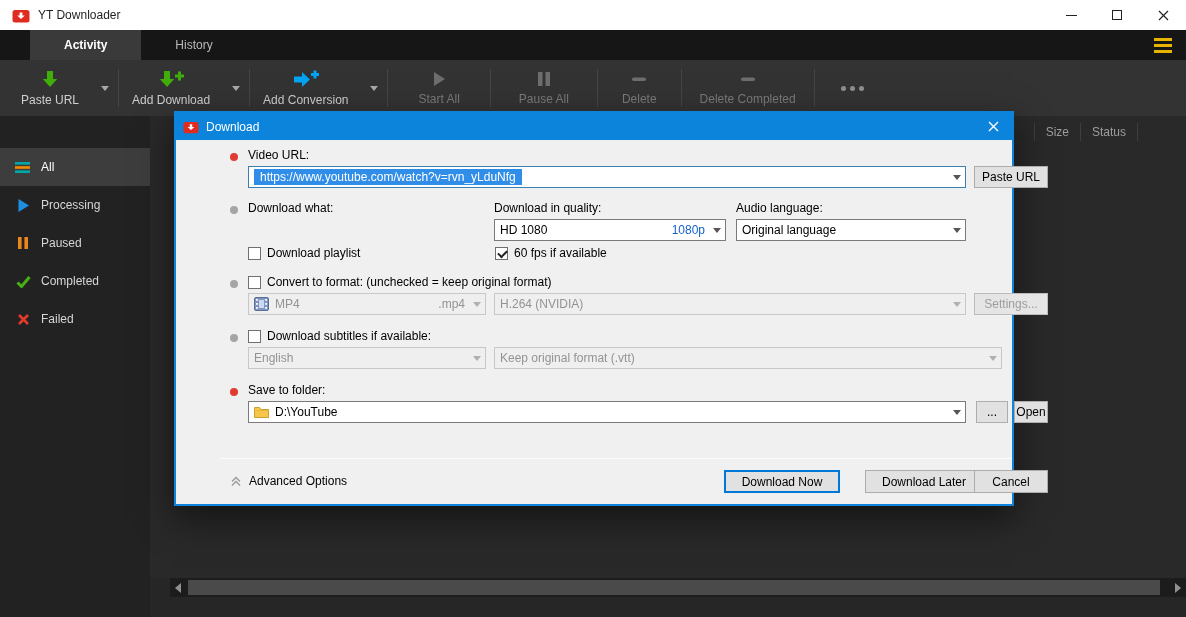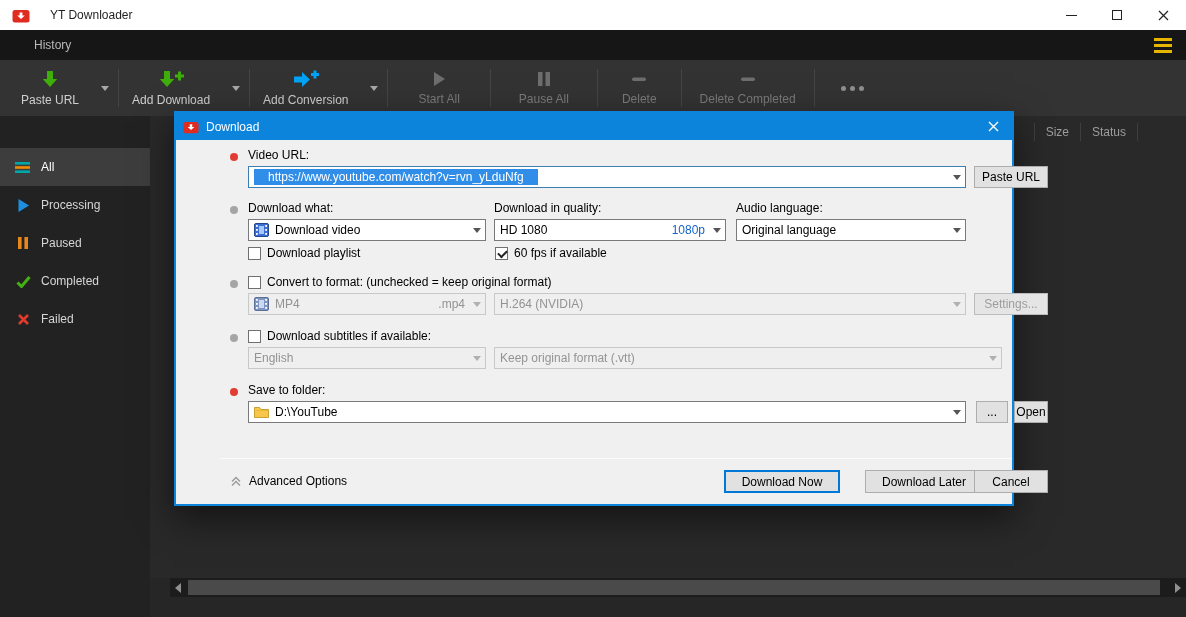--- a/index.html
+++ b/index.html
@@ -3,21 +3,21 @@
 <meta charset="utf-8">
 <style>
   * { margin:0; padding:0; box-sizing:border-box; }
   html,body { width:1186px; height:617px; }
   body { font-family:"Liberation Sans","DejaVu Sans",sans-serif; font-size:12px; background:#262626; overflow:hidden; }
   .app { position:relative; width:1186px; height:617px; background:#262626; overflow:hidden; }
 
   
   .titlebar { position:absolute; left:0; top:0; width:100%; height:30px; background:#ffffff; display:flex; align-items:center; }
   .app-icon { margin-left:12px; display:flex; }
-  .window-title { margin-left:20px; color:#1f1f1f; }
+  .window-title { margin-left:8px; color:#1f1f1f; }
   .win-controls { margin-left:auto; display:flex; height:100%; }
   .win-btn { width:46px; height:100%; display:flex; align-items:center; justify-content:center; }
   .glyph-min { width:11px; height:1px; background:#222; display:block; }
   .glyph-max { width:10px; height:10px; border:1px solid #222; display:block; }
 
   
   .tabbar { position:absolute; left:0; top:30px; width:100%; height:30px; background:#161616; display:flex; align-items:stretch; }
   .tab { padding:0 34px; display:flex; align-items:center; color:#b9b9b9; }
   .tab.active { background:#3a3a3a; color:#ffffff; font-weight:bold; margin-left:30px; }
   .hamburger { margin-left:auto; margin-right:14px; align-self:center; display:flex; flex-direction:column; gap:3px; }
@@ -74,21 +74,21 @@
   .combo.disabled .tri-down { border-top-color:#b0b0b0; }
   .combo .ico { display:flex; flex:none; }
   .tag { color:#1464c8; margin-right:3px; }
   .tag.muted { color:#939393; }
   .btn { display:flex; align-items:center; justify-content:center; background:#e1e1e1; border:1px solid #adadad; color:#000; white-space:nowrap; }
   .btn.default { border:1px solid #0078d7; box-shadow:inset 0 0 0 1px #0078d7; }
   .btn.disabled { color:#9d9d9d; background:#e5e5e5; border-color:#bcbcbc; }
   .cb { width:13px; height:13px; background:#fff; border:1px solid #707070; position:relative; flex:none; display:block; }
   .cb.checked:after { content:""; position:absolute; left:2px; top:2px; width:7px; height:4px; border-left:2px solid #222; border-bottom:2px solid #222; transform:rotate(-45deg); }
   .cb-row { display:flex; align-items:center; gap:6px; color:#000; white-space:nowrap; height:14px; }
-  .sel { background:#308de8; color:#fff; padding:1px 14px; }
+  .sel { background:#308de8; color:#fff; padding:1px 6px; }
   .divider { background:#d8d8d8; border-bottom:1px solid #fbfbfb; }
   .adv { display:flex; align-items:center; gap:7px; color:#000; }
 </style>
 </head>
 <body>
 
 <div class="app">
 
   <div class="titlebar">
     <span class="app-icon">
@@ -107,20 +107,23 @@
         </div>
       <div class="win-btn">
         <svg width="11" height="11" viewBox="0 0 11 11">
             <path d="M1 1l9 9M10 1l-9 9" stroke="#222" stroke-width="1.2"></path>
           </svg>
       </div>
     </div>
   </div>
 
   <div class="tabbar">
+    <div class="tab active">
+        <span>Activity</span>
+      </div>
     <div class="tab">
         <span>History</span>
       </div>
     <div class="hamburger">
         <span></span>
         <span></span>
         <span></span>
       </div>
   </div>
 
@@ -291,39 +294,20 @@
             <span class="tri-down"></span>
           </span>
       </div>
       <div class="abs btn" style="left:754px; top:26px; width:74px; height:22px;">Paste URL</div>
 
       <span class="abs dot gray" style="left:10px; top:66px;"></span>
       <span class="abs lbl" style="left:28px; top:61px;">Download what:</span>
       <span class="abs lbl" style="left:274px; top:61px;">Download in quality:</span>
       <span class="abs lbl" style="left:516px; top:61px;">Audio language:</span>
 
-      <div class="abs combo" style="left:28px; top:79px; width:238px; height:22px;">
-        <span class="ico">
-          <svg width="15" height="14" viewBox="0 0 15 14">
-              <rect x="0.5" y="0.5" width="14" height="13" rx="1.5" fill="#3a6fd8" stroke="#24458c"></rect>
-              <rect x="2" y="2" width="1.8" height="1.8" fill="#fff"></rect>
-              <rect x="2" y="6" width="1.8" height="1.8" fill="#fff"></rect>
-              <rect x="2" y="10" width="1.8" height="1.8" fill="#fff"></rect>
-              <rect x="11.2" y="2" width="1.8" height="1.8" fill="#fff"></rect>
-              <rect x="11.2" y="6" width="1.8" height="1.8" fill="#fff"></rect>
-              <rect x="11.2" y="10" width="1.8" height="1.8" fill="#fff"></rect>
-              <rect x="5" y="3" width="5" height="8" fill="#aac8f5"></rect>
-            </svg>
-        </span>
-        <span style="margin-left:6px;">Download video</span>
-        <span class="sp"></span>
-        <span class="arr">
-            <span class="tri-down"></span>
-          </span>
-      </div>
       <div class="abs combo" style="left:274px; top:79px; width:232px; height:22px;">
         <span>HD 1080</span>
         <span class="sp"></span>
         <span class="tag">1080p</span>
         <span class="arr">
             <span class="tri-down"></span>
           </span>
       </div>
       <div class="abs combo" style="left:516px; top:79px; width:230px; height:22px;gap:36px;">
         <span>Original language</span>

